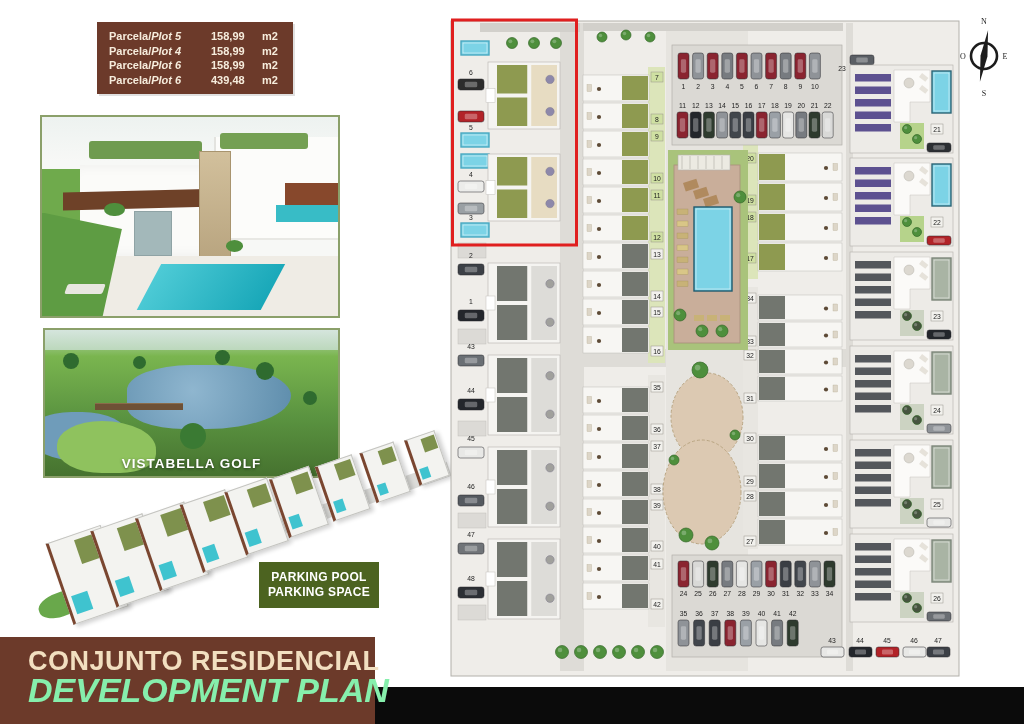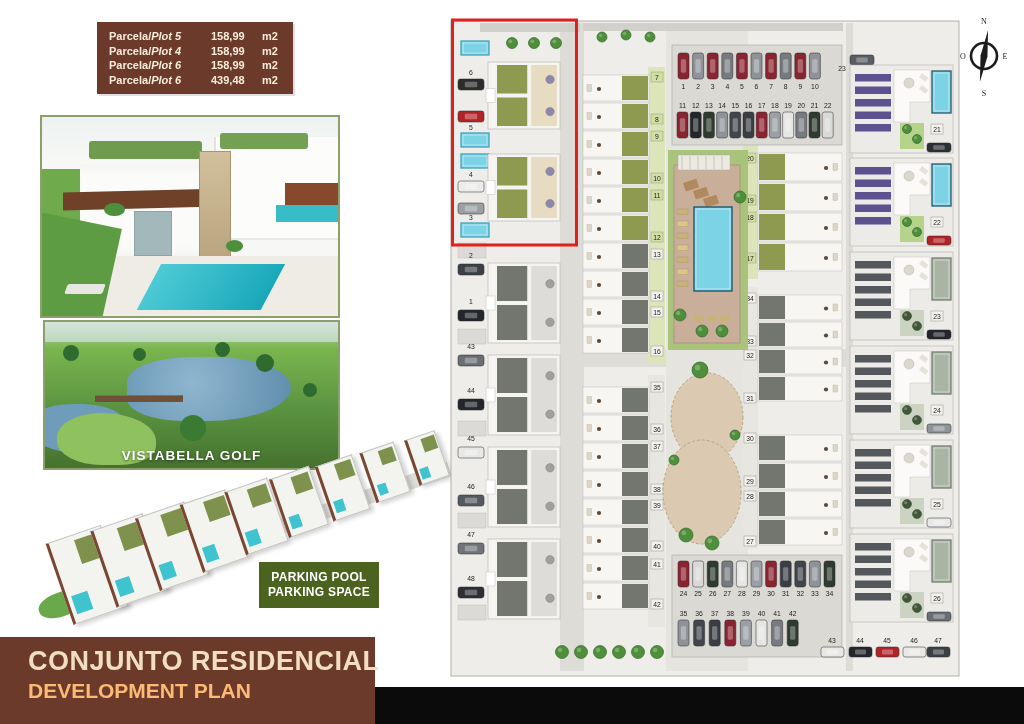--- a/index.html
+++ b/index.html
@@ -32,21 +32,21 @@
 .vp-pillar{left:53%;top:17%;width:11%;height:58%;background:linear-gradient(#d2c09c,#b7a37e);border:1px solid #a8946e}
 .vp-door{left:31%;top:47%;width:13%;height:23%;background:#a3b8ba;border:1px solid #8fa3a5}
 .vp-fence{left:82%;top:33%;width:18%;height:11%;background:#87482c}
 .vp-pool2{left:79%;top:44%;width:21%;height:9%;background:#38bcc6}
 .vp-terrace{left:0;top:70%;width:100%;height:30%;background:#efece5}
 .vp-pool{left:36%;top:74%;width:42%;height:23%;background:linear-gradient(100deg,#4ecbd6,#18a7b8);transform:skewX(-28deg)}
 .vp-plant1{left:21%;top:43%;width:7%;height:7%;background:#4e8f3c;border-radius:50%}
 .vp-plant2{left:62%;top:62%;width:6%;height:6%;background:#4e8f3c;border-radius:50%}
 .vp-lounge{left:8%;top:84%;width:13%;height:5%;background:#e8e6e0;transform:skewX(-20deg);border-radius:2px}
 
-.golf-photo{left:43px;top:320px;width:297px;height:150px;
+.golf-photo{left:43px;top:328px;width:297px;height:150px;
   background:linear-gradient(#bcd8bc 0%,#7ab54f 18%,#5a9340 60%,#46722f 100%)}
 .gp{position:absolute}
 .gp-horizon{left:0;top:0;width:100%;height:14%;background:linear-gradient(#d5e5dd,#bcd8bc)}
 .gp-lake{left:28%;top:24%;width:56%;height:44%;background:radial-gradient(circle at 40% 40%,#8fb6cf,#5d8cab);border-radius:45% 55% 60% 40%}
 .gp-lake2{left:-6%;top:56%;width:34%;height:34%;background:#6f9cba;border-radius:50% 50% 40% 60%}
 .gp-bridge{left:17%;top:50%;width:30%;height:5%;background:#6e5136;border-top:1px solid #8a6c4a}
 .gp-green1{left:4%;top:62%;width:34%;height:36%;background:#8fc25e;border-radius:50% 60% 40% 50%}
 .gp-t{background:#2f6b2f;border-radius:50%}
 .gp-t1{left:6%;top:16%;width:16px;height:16px}
 .gp-t2{left:30%;top:18%;width:13px;height:13px}
@@ -71,21 +71,21 @@
 
 .badge{position:absolute;left:259px;top:562px;width:120px;height:46px;background:#4c6320;
   color:#fff;font-weight:bold;font-size:12px;line-height:15px;text-align:center;
   padding-top:8px;letter-spacing:.3px}
 
 
 .black-bar{position:absolute;left:372px;top:687px;width:652px;height:37px;background:#0b0b0b;z-index:0}
 .footer{position:absolute;left:0;top:637px;width:375px;height:87px;background:#6c3a2a;
   padding:9px 16px 0 28px;z-index:1}
 .f1{color:#f2dfc0;font-size:27px;font-weight:bold;letter-spacing:.5px;line-height:30px;white-space:nowrap}
-.f2{color:#fdba74;font-size:21px;font-weight:bold;line-height:29px;white-space:nowrap}
+.f2{color:#86efac;font-size:34px;font-weight:bold;font-style:italic;line-height:29px;white-space:nowrap}
 
 
 #map{position:absolute;left:450px;top:15px;width:515px;height:675px}
 #compass{position:absolute;left:952px;top:12px;width:64px;height:96px}
 svg{font-family:"Liberation Sans",sans-serif}
 .compass-letter{font-size:8px;fill:#1c1c1c;text-anchor:middle;font-family:"Liberation Serif",serif}
 </style>
 </head>
 <body>
 

